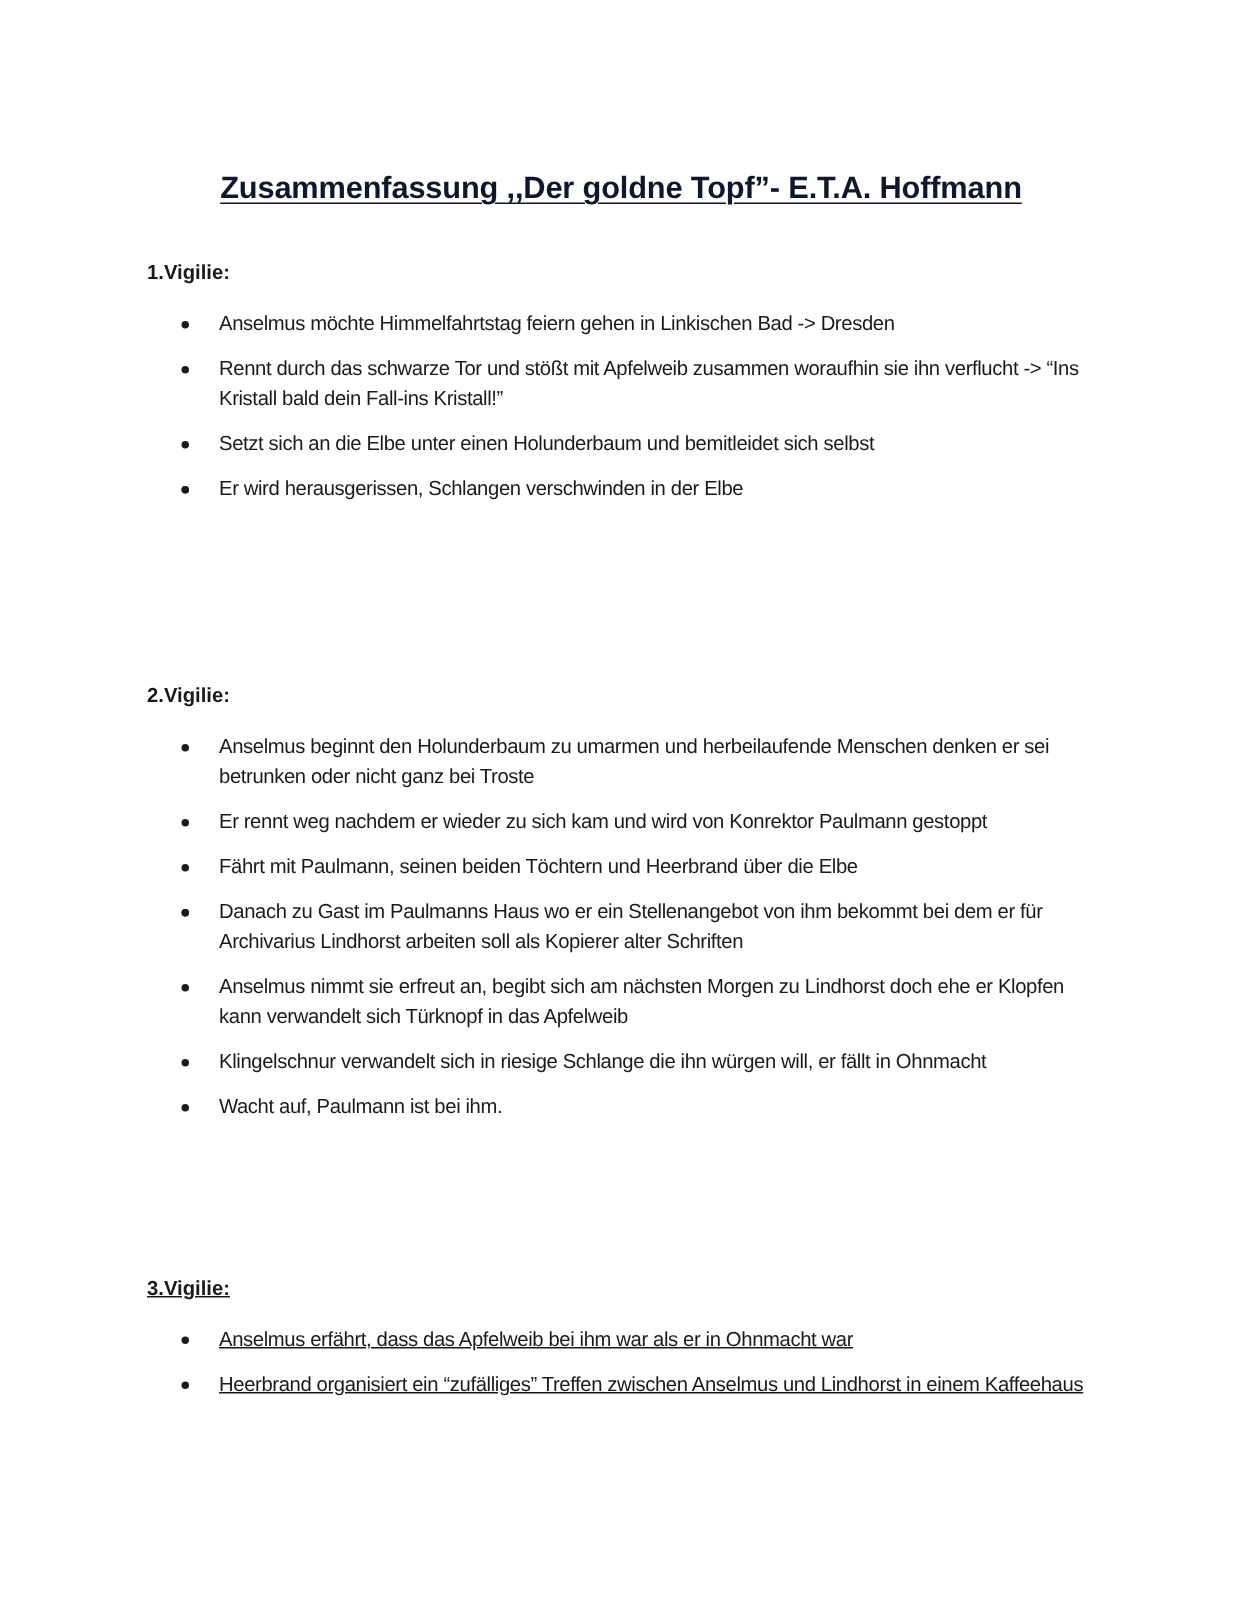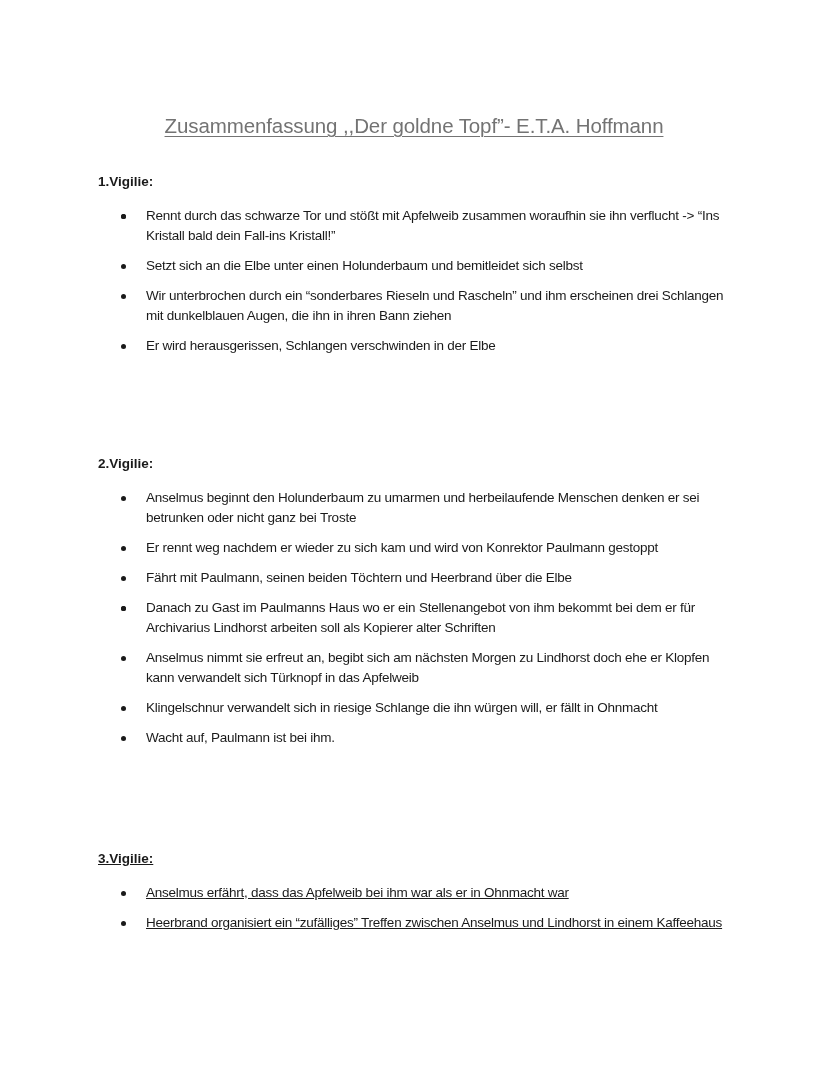--- a/index.html
+++ b/index.html
@@ -74,29 +74,29 @@
       background: #1a1a1a;
     }
     #sec1 { top: 172px; }
     #sec2 { top: 454px; }
     #sec3 { top: 849px; text-decoration: underline; }
   </style>
 </head>
 <body>
 
 <div class="page">
-  <div class="title" style="color: #737373;">Zusammenfassung ,,Der goldne Topf”- E.T.A. Hoffmann</div>
+  <div class="title" style="color: #0f172a; font-weight: bold;">Zusammenfassung ,,Der goldne Topf”- E.T.A. Hoffmann</div>
 
   <div class="section" id="sec1">
     <h2 class="section-heading">1.Vigilie:</h2>
     <ul class="bullets">
-      <li><span class="bullet-dot"></span></li>
+      <li><span class="bullet-dot"></span><span>Anselmus möchte Himmelfahrtstag feiern gehen in Linkischen Bad -&gt; Dresden</span></li>
       <li><span class="bullet-dot"></span><span>Rennt durch das schwarze Tor und stößt mit Apfelweib zusammen woraufhin sie ihn verflucht -&gt; “Ins Kristall bald dein Fall-ins Kristall!”</span></li>
       <li><span class="bullet-dot"></span><span>Setzt sich an die Elbe unter einen Holunderbaum und bemitleidet sich selbst</span></li>
-      <li><span class="bullet-dot"></span><span>Wir unterbrochen durch ein “sonderbares Rieseln und Rascheln” und ihm erscheinen drei Schlangen mit dunkelblauen Augen, die ihn in ihren Bann ziehen</span></li>
+      <li><span class="bullet-dot"></span></li>
       <li><span class="bullet-dot"></span><span>Er wird herausgerissen, Schlangen verschwinden in der Elbe</span></li>
     </ul>
   </div>
 
   <div class="section" id="sec2">
     <h2 class="section-heading">2.Vigilie:</h2>
     <ul class="bullets">
       <li><span class="bullet-dot"></span><span>Anselmus beginnt den Holunderbaum zu umarmen und herbeilaufende Menschen denken er sei betrunken oder nicht ganz bei Troste</span></li>
       <li><span class="bullet-dot"></span><span>Er rennt weg nachdem er wieder zu sich kam und wird von Konrektor Paulmann gestoppt</span></li>
       <li><span class="bullet-dot"></span><span>Fährt mit Paulmann, seinen beiden Töchtern und Heerbrand über die Elbe</span></li>

